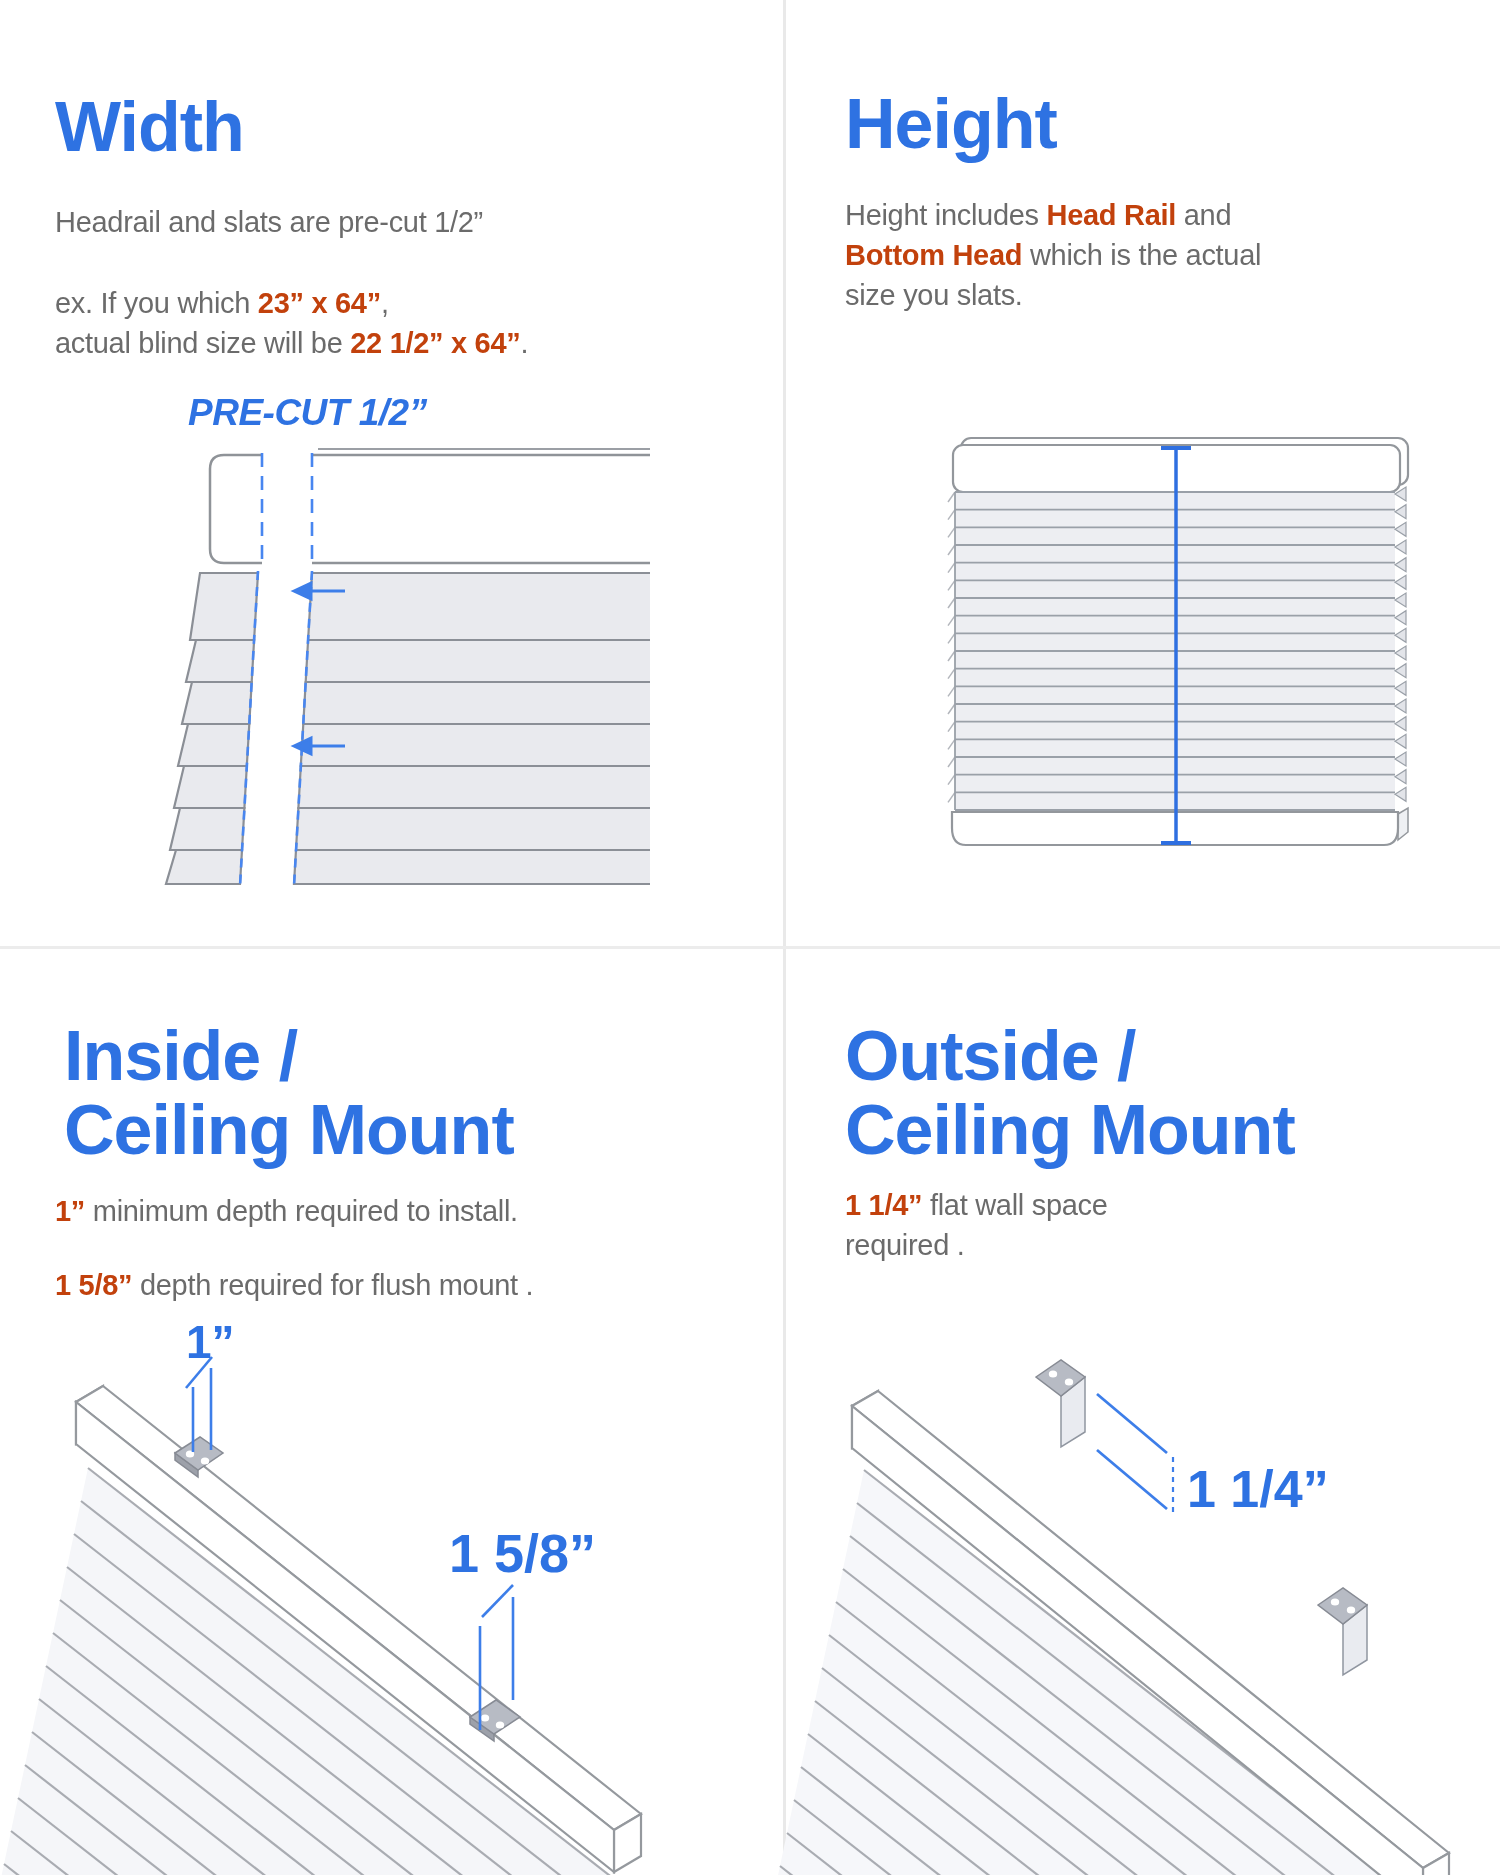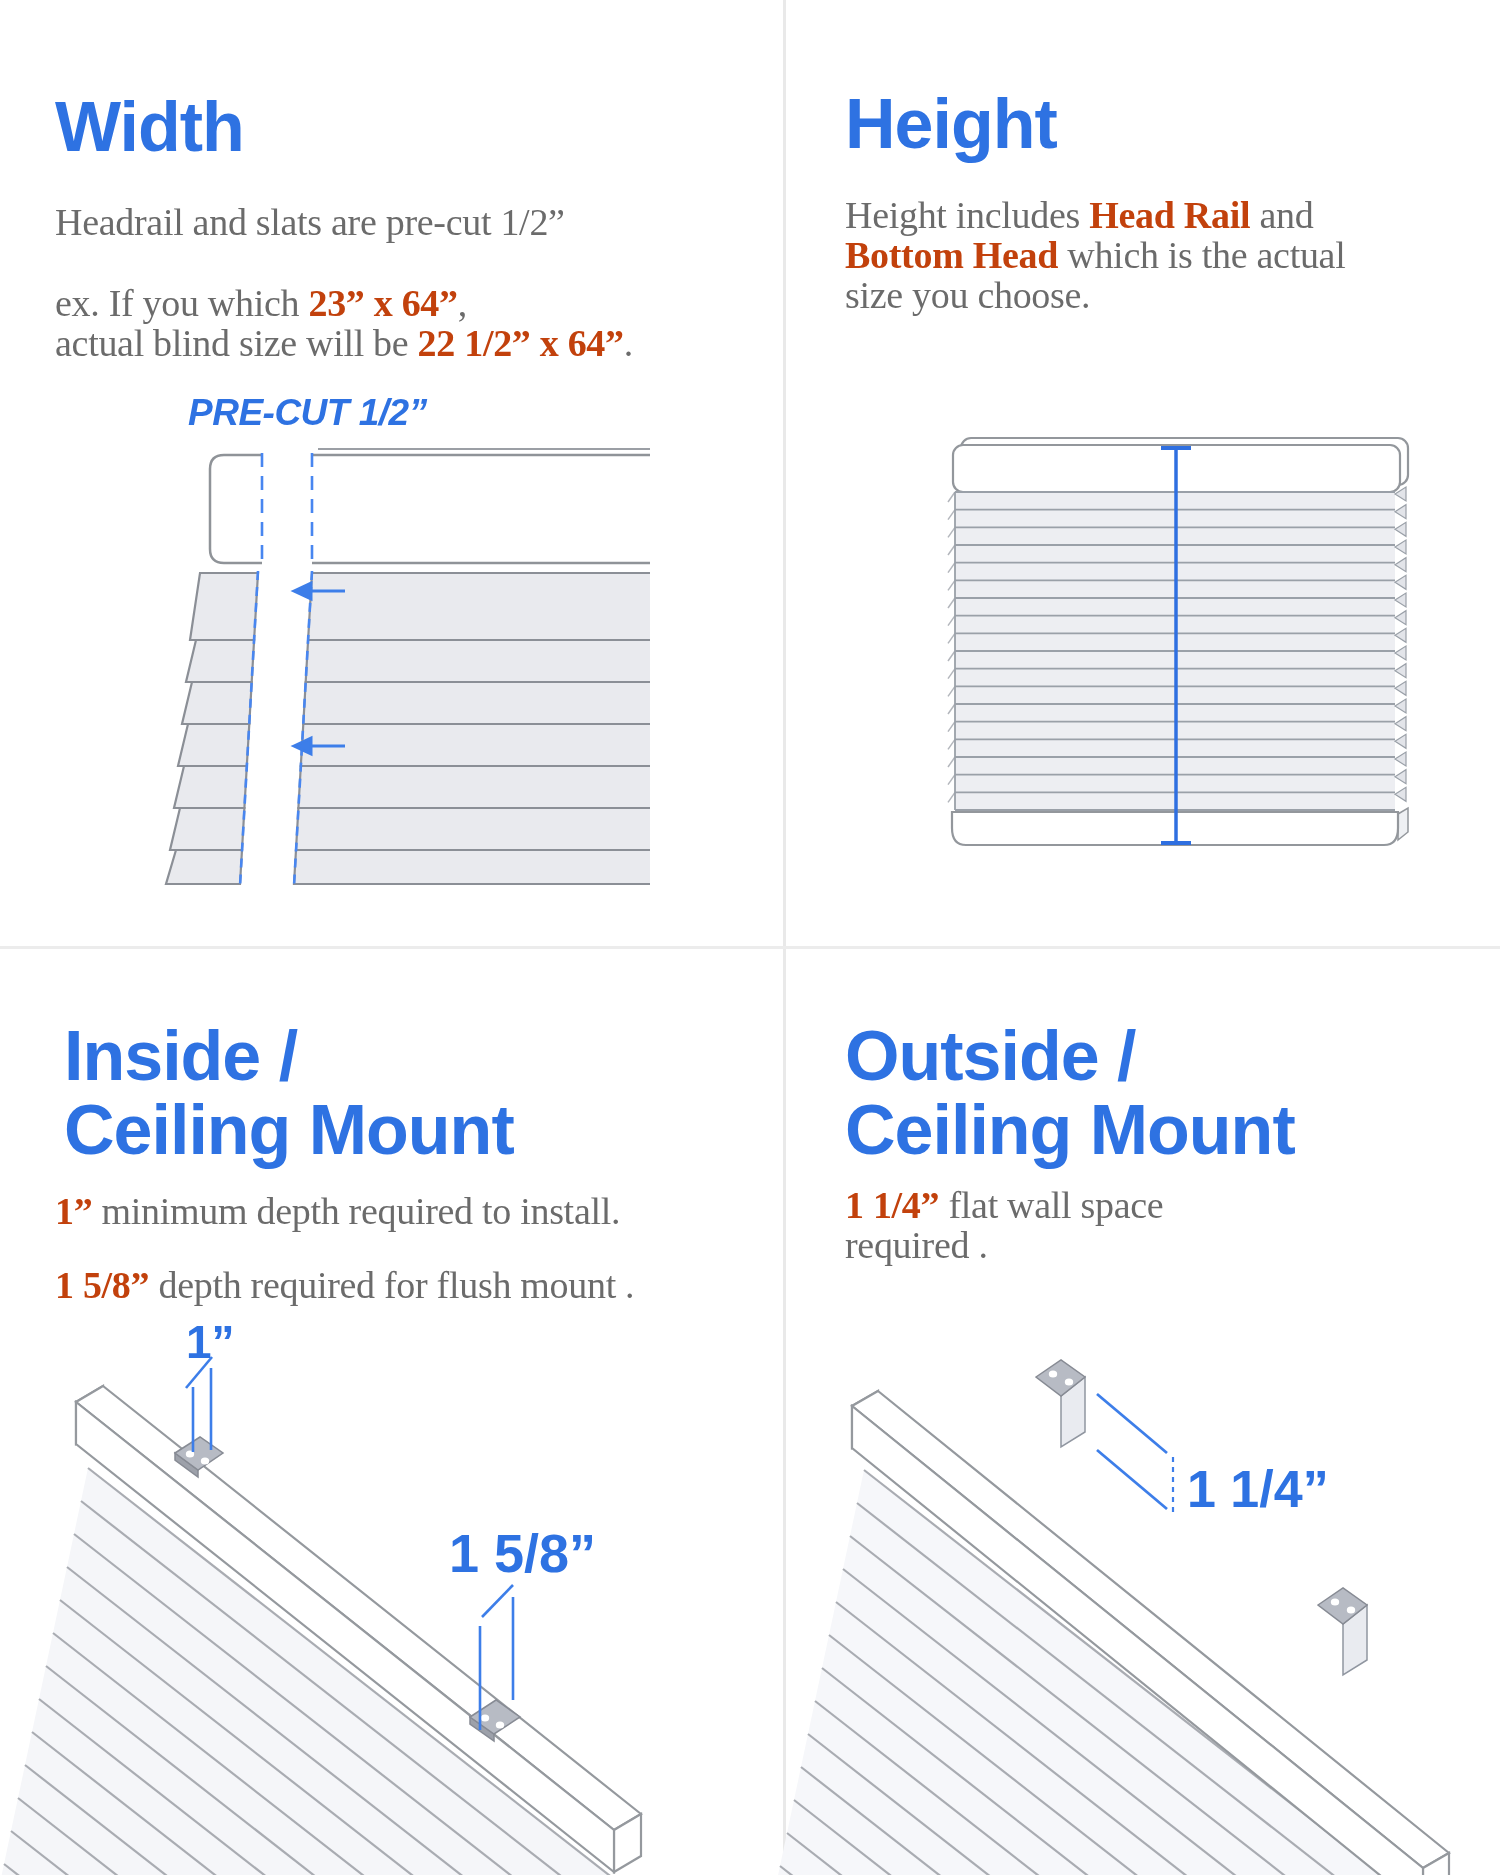--- a/index.html
+++ b/index.html
@@ -7,22 +7,22 @@
     position:relative;width:1500px;height:1875px;overflow:hidden;background:#ffffff;
     font-family:"Liberation Sans", sans-serif;
   }
   .divider-v{position:absolute;left:783px;top:0;width:3px;height:1875px;background:#e9e9e9;}
   .divider-h{position:absolute;left:0;top:946px;width:1500px;height:3px;background:#ececec;}
   .q-title{
     position:absolute;color:#2e72e2;font-weight:700;font-size:70px;line-height:74px;
     letter-spacing:-1px;white-space:nowrap;
   }
   .body-text{
-    position:absolute;color:#6b6b6b;font-size:38px;line-height:40px;
-    letter-spacing:-0.3px;white-space:nowrap;font-family:Liberation Serif, serif;
+    position:absolute;color:#6b6b6b;font-size:29px;line-height:40px;
+    letter-spacing:-0.3px;white-space:nowrap;
   }
   .body-text b{font-weight:700;color:#c2410c;}
   .diagram-label{
     position:absolute;color:#2e72e2;font-weight:700;font-size:37px;line-height:40px;
     letter-spacing:-0.5px;white-space:nowrap;
   }
   svg{position:absolute;overflow:hidden;}
   svg text{font-family:"Liberation Sans", sans-serif;font-weight:700;fill:#2e72e2;}
 </style>
 </head>
@@ -89,21 +89,21 @@
       <line x1="190" y1="306" x2="225" y2="306"></line>
       <polygon points="174,306 191,298 191,314"></polygon>
     </g>
   </svg>
 
   <div class="q-title" style="left:845px;top:87px;">Height</div>
 
   <div class="body-text" style="left:845px;top:195px;">
     <div><span>Height includes </span><b>Head Rail</b><span> and</span></div>
     <div><b>Bottom Head</b><span> which is the actual</span></div>
-    <div><span>size you choose.</span></div>
+    <div><span>size you slats.</span></div>
   </div>
 
   <svg style="left:940px;top:425px;" width="480" height="430" viewBox="0 0 480 430">
     <defs>
       <g id="hrow">
         <polygon points="455,2 466,-5 466,9" fill="#e2e4e9" stroke="#9aa0a8" stroke-width="1.2"></polygon>
         <line x1="15" y1="0" x2="455" y2="0" stroke="#9aa0a8" stroke-width="1.8"></line>
         <line x1="15" y1="0" x2="8" y2="10" stroke="#b3b6bc" stroke-width="1.5"></line>
       </g>
     </defs>

